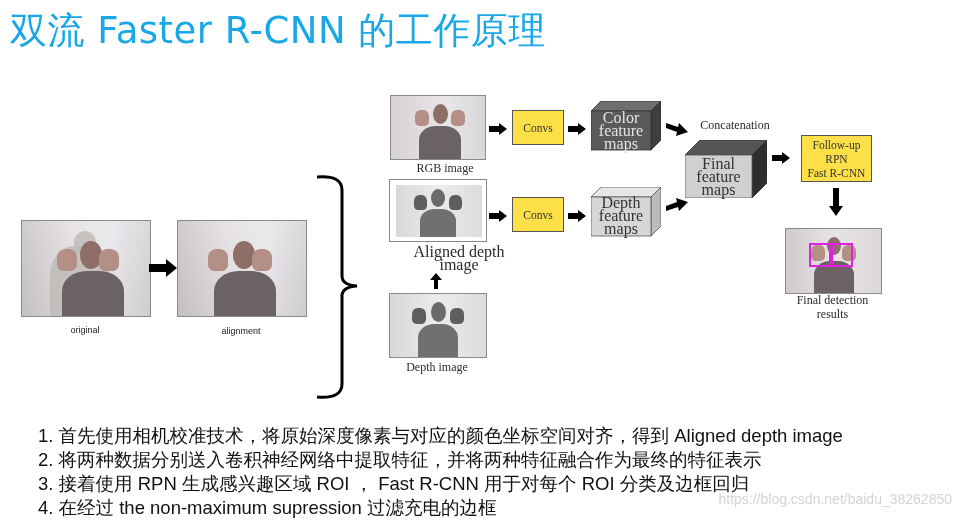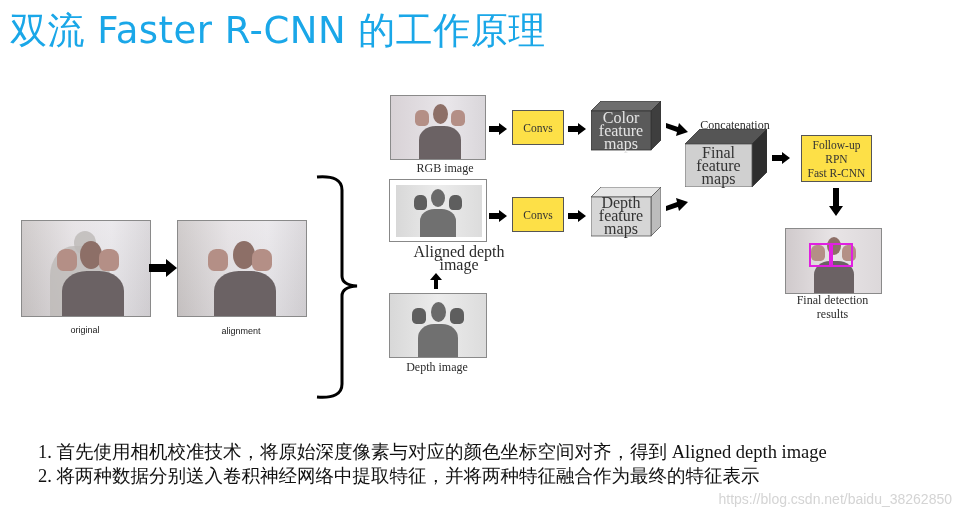--- a/index.html
+++ b/index.html
@@ -16,21 +16,21 @@
   .depth .body{background:#707070;}
   .depth .head{background:#6a6a6a;}
   .depth .hand{background:#5e5e5e;}
   .caption-sans{font-family:"Liberation Sans",sans-serif;font-size:9px;color:#222;text-align:center;}
   .serif{font-family:"Liberation Serif",serif;color:#2a2a2a;text-align:center;}
   .box{position:absolute;border:1.5px solid #555;background:#fde047;display:flex;align-items:center;justify-content:center;font-family:"Liberation Serif",serif;font-size:11.5px;color:#333;}
   .arrow{position:absolute;}
   .cube{position:absolute;}
   .cube .front{position:absolute;display:flex;align-items:center;justify-content:center;text-align:center;font-family:"Liberation Serif",serif;font-size:16px;line-height:13px;}
   .cube svg{position:absolute;left:0;top:0;}
-  .list{left:38px;top:440px;font-family:Liberation Serif, serif;font-size:18.5px;color:#111;line-height:24px;white-space:nowrap;}
+  .list{left:38px;top:424px;font-family:Liberation Sans, sans-serif;font-size:18.5px;color:#111;line-height:24px;white-space:nowrap;}
   .list div{height:24px;}
   .watermark{right:10px;top:491px;font-family:"Liberation Sans",sans-serif;font-size:14px;color:#d4d4d4;white-space:nowrap;}
   .detbox{position:absolute;border:2px solid #e020e0;}
 </style>
 </head>
 <body>
 
 <div class="abs title">双流 Faster R-CNN 的工作原理</div>
 
 <div class="photo" style="left:21px;top:220px;width:128px;height:95px;">
@@ -158,21 +158,21 @@
     </svg>
 </div>
 <div class="arrow" style="left:666px;top:197px;">
   <svg width="22" height="16" viewBox="0 0 22 16">
       <polygon points="0,9 11,5 10,1 22,5 13,14 12,10 0,14" fill="#000"></polygon>
     </svg>
 </div>
 
 <div class="abs serif" style="left:690px;top:118px;width:90px;font-size:12px;">Concatenation</div>
 
-<div class="cube" style="left:685px;top:129px;width:104px;height:58px;">
+<div class="cube" style="left:685px;top:140px;width:104px;height:58px;">
   <svg width="82" height="58" viewBox="0 0 82 58">
     <polygon points="0,15 15,0 82,0 67,15" fill="#555555" stroke="#333" stroke-width="0.8"></polygon>
     <polygon points="67,15 82,0 82,43 67,58" fill="#2e2e2e" stroke="#333" stroke-width="0.8"></polygon>
     <rect x="0" y="15" width="67" height="43" fill="#d0d0d0" stroke="#555" stroke-width="0.8"></rect>
   </svg>
   <div class="front" style="left:0;top:15px;width:67px;height:43px;color:#333;">
     <div>
       <div>Final</div>
       <div>feature</div>
       <div>maps</div>
@@ -209,15 +209,17 @@
   <div class="detbox" style="left:45px;top:14px;width:18px;height:20px;"></div>
 </div>
 <div class="abs serif" style="left:775px;top:293px;width:115px;font-size:12px;line-height:14px;">
   <div>Final detection</div>
   <div>results</div>
 </div>
 
 <div class="abs list">
   <div>1. 首先使用相机校准技术，将原始深度像素与对应的颜色坐标空间对齐，得到 Aligned depth image</div>
   <div>2. 将两种数据分别送入卷积神经网络中提取特征，并将两种特征融合作为最终的特征表示</div>
+  <div>3. 接着使用 RPN 生成感兴趣区域 ROI ，  Fast R-CNN 用于对每个 ROI 分类及边框回归</div>
+  <div>4. 在经过 the non-maximum supression 过滤充电的边框</div>
 </div>
 
 <div class="abs watermark">https://blog.csdn.net/baidu_38262850</div>
 
 </body></html>

